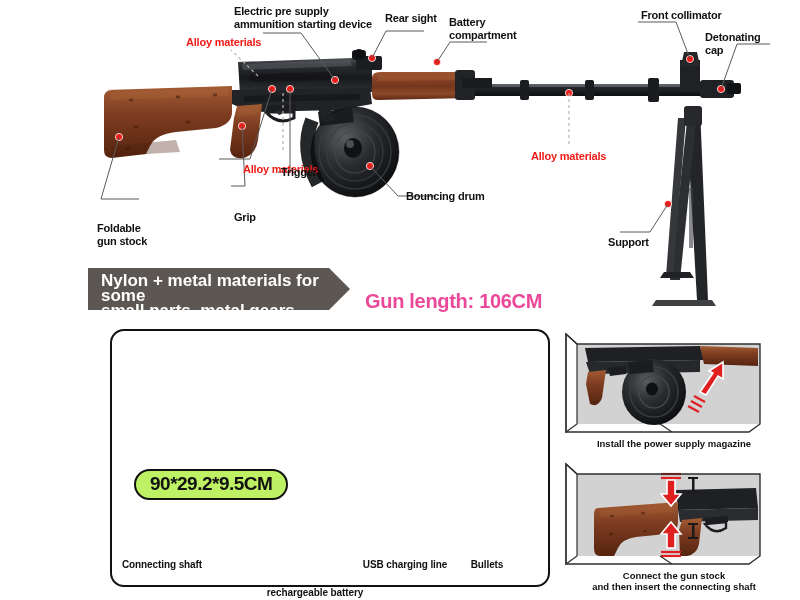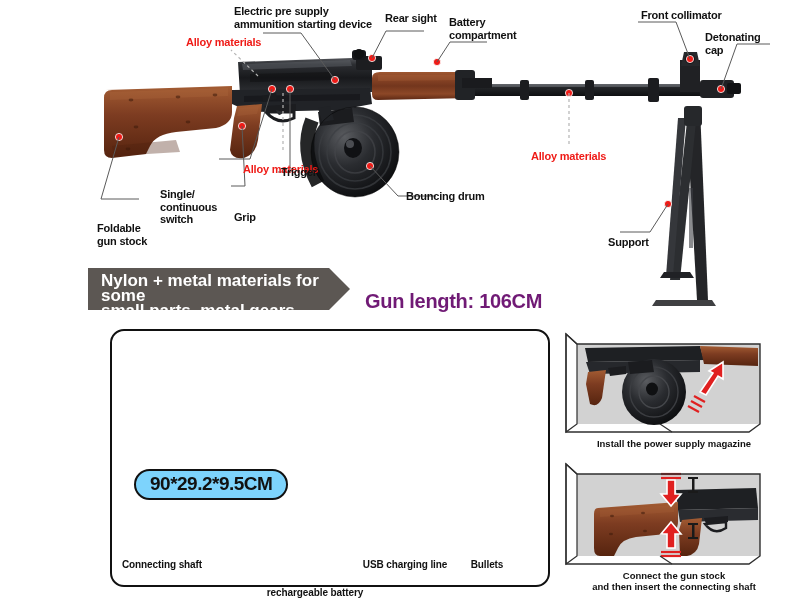--- a/index.html
+++ b/index.html
@@ -38,39 +38,39 @@
     font-size: 17px;
     line-height: 15px;
     padding: 5px 0 0 13px;
     white-space: pre-line;
     clip-path: polygon(0 0, 92% 0, 100% 50%, 92% 100%, 0 100%);
   }
 
   .gunlen {
     position:absolute;
     left: 365px; top: 290px;
-    font-size: 20px; font-weight: bold; color:#701a75;
+    font-size: 20px; font-weight: bold; color:#ec4899;
     letter-spacing: -0.3px;
   }
 
   
   .boxpanel {
     position:absolute;
     left: 110px; top: 329px;
     width: 440px; height: 258px;
     border: 2px solid #111;
     border-radius: 14px;
     background: #fff;
   }
   .dimpill {
     position:absolute;
     left: 134px; top: 469px;
     border: 2.5px solid #111;
     border-radius: 16px;
-    background:#7dd3fc;
+    background:#bef264;
     padding: 2px 14px 3px 14px;
     font-size: 19px; font-weight: bold; color:#111;
     letter-spacing: -0.5px;
   }
   .acc-cap {
     position:absolute;
     font-size: 10px; font-weight: bold; color:#111;
     text-align:center;
     letter-spacing: -0.1px;
   }
@@ -376,23 +376,20 @@
   <div class="lbl" style="left:705px; top:31px;">Detonating
 cap</div>
 
   <div class="lbl red" style="left:186px; top:36px;">Alloy materials</div>
   <div class="lbl red" style="left:243px; top:163px;">Alloy materials</div>
   <div class="lbl red" style="left:531px; top:150px;">Alloy materials</div>
 
   <div class="lbl" style="left:281px; top:166px;">Trigger</div>
   <div class="lbl" style="left:406px; top:190px;">Bouncing drum</div>
   <div class="lbl" style="left:234px; top:211px;">Grip</div>
-  <div class="lbl" style="left:160px; top:188px;">Single/
-continuous
-switch</div>
   <div class="lbl" style="left:97px;  top:222px;">Foldable
 gun stock</div>
   <div class="lbl" style="left:608px; top:236px;text-align:right;">Support</div>
 
   <div class="banner">Nylon + metal materials for some
 small parts, metal gears</div>
   <div class="gunlen">Gun length: 106CM</div>
 
   <div class="boxpanel"></div>
   <div class="dimpill">90*29.2*9.5CM</div>

